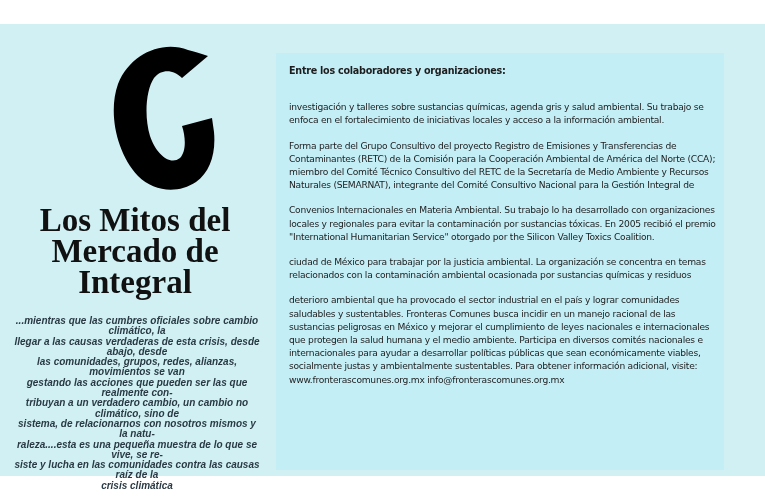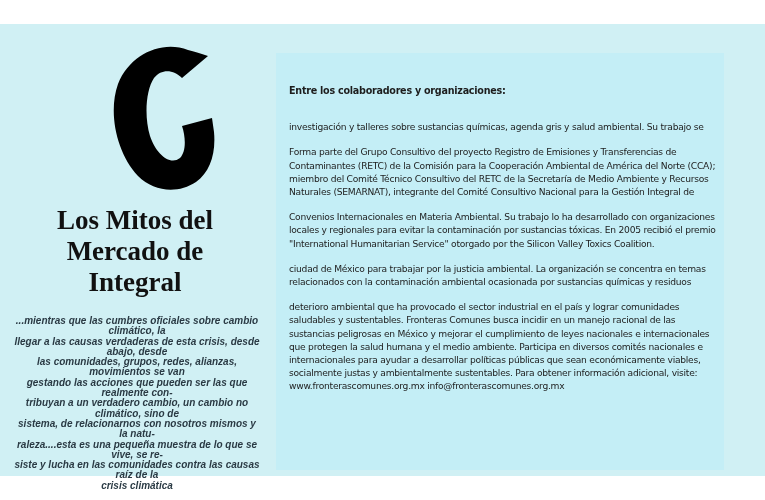--- a/index.html
+++ b/index.html
@@ -9,34 +9,34 @@
     }
     .band {
       position: absolute; left: 0; top: 24px; width: 765px; height: 452px;
       background: #d0f0f4;
     }
     .logo {
       position: absolute; left: 110px; top: 44px; width: 110px; height: 150px;
     }
     .title {
       position: absolute; left: 20px; top: 205px; width: 230px;
-      font-family: "Liberation Serif", serif; font-weight: bold; font-size: 27px;
+      font-family: "Liberation Serif", serif; font-weight: bold; font-size: 33px;
       line-height: 31px; text-align: center; color: #111;
     }
     .quote {
       position: absolute; left: 14px; top: 316px; width: 246px;
       font-family: "Liberation Sans", sans-serif; font-style: italic; font-weight: bold;
       font-size: 10px; line-height: 10.3px; text-align: center; color: #2a3a44;
     }
     .panel {
       position: absolute; left: 276px; top: 53px; width: 448px; height: 417px;
       background: #c4eef6;
     }
     .content {
-      position: absolute; left: 289px; top: 84px; width: 440px;
+      position: absolute; left: 289px; top: 64px; width: 440px;
       font-family: "DejaVu Sans", sans-serif; font-size: 9.15px; line-height: 13.2px; color: #1d1d1d;
       letter-spacing: -0.25px;
     }
     .content p { margin: 0; }
     .heading { font-weight: bold; font-size: 9.6px; margin-bottom: 12px !important; }
     .gap { height: 12px; }
     .name { font-weight: bold; font-size: 12.5px; }
   </style>
 </head>
 <body>
@@ -66,20 +66,21 @@
 </div>
 
 <div class="panel"></div>
 
 <div class="content">
   <p class="heading">Entre los colaboradores y organizaciones:</p>
   <div class="gap"></div>
 
   <div>
     <p>investigación y talleres sobre sustancias químicas, agenda gris y salud ambiental. Su trabajo se</p>
+    <p>enfoca en el fortalecimiento de iniciativas locales y acceso a la información ambiental.</p>
   </div>
   <div class="gap"></div>
 
   <div>
     <p>Forma parte del Grupo Consultivo del proyecto Registro de Emisiones y Transferencias de</p>
     <p>Contaminantes (RETC) de la Comisión para la Cooperación Ambiental de América del Norte (CCA);</p>
     <p>miembro del Comité Técnico Consultivo del RETC de la Secretaría de Medio Ambiente y Recursos</p>
     <p>Naturales (SEMARNAT), integrante del Comité Consultivo Nacional para la Gestión Integral de</p>
   </div>
   <div class="gap"></div>

